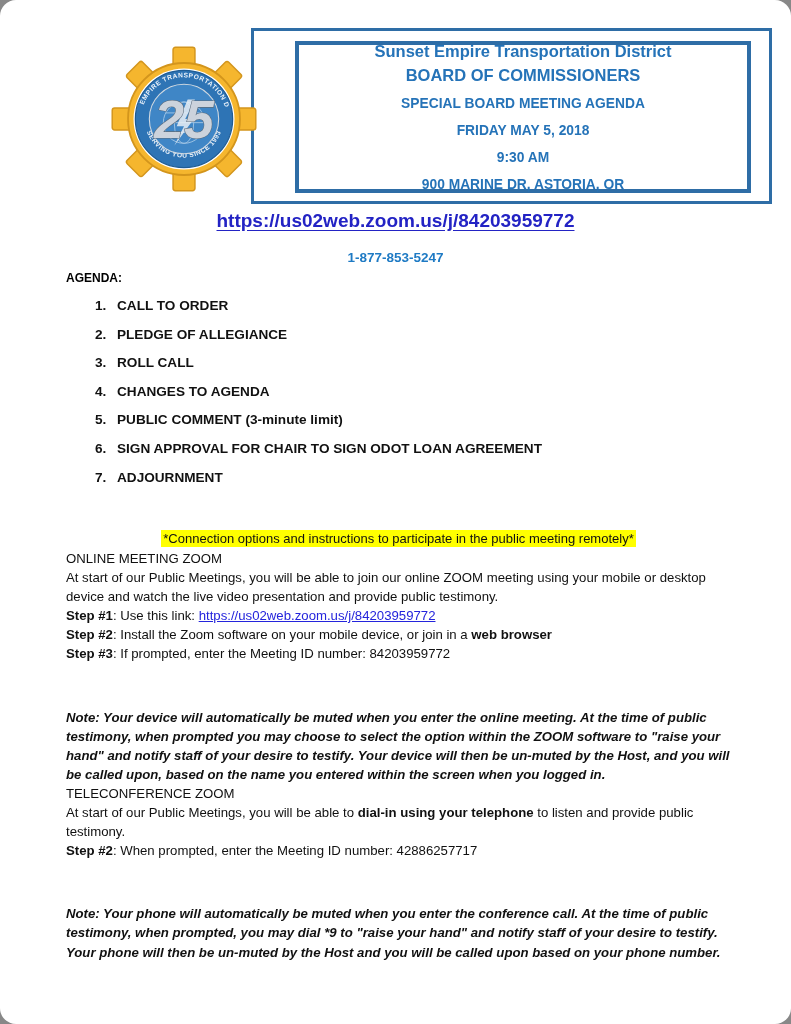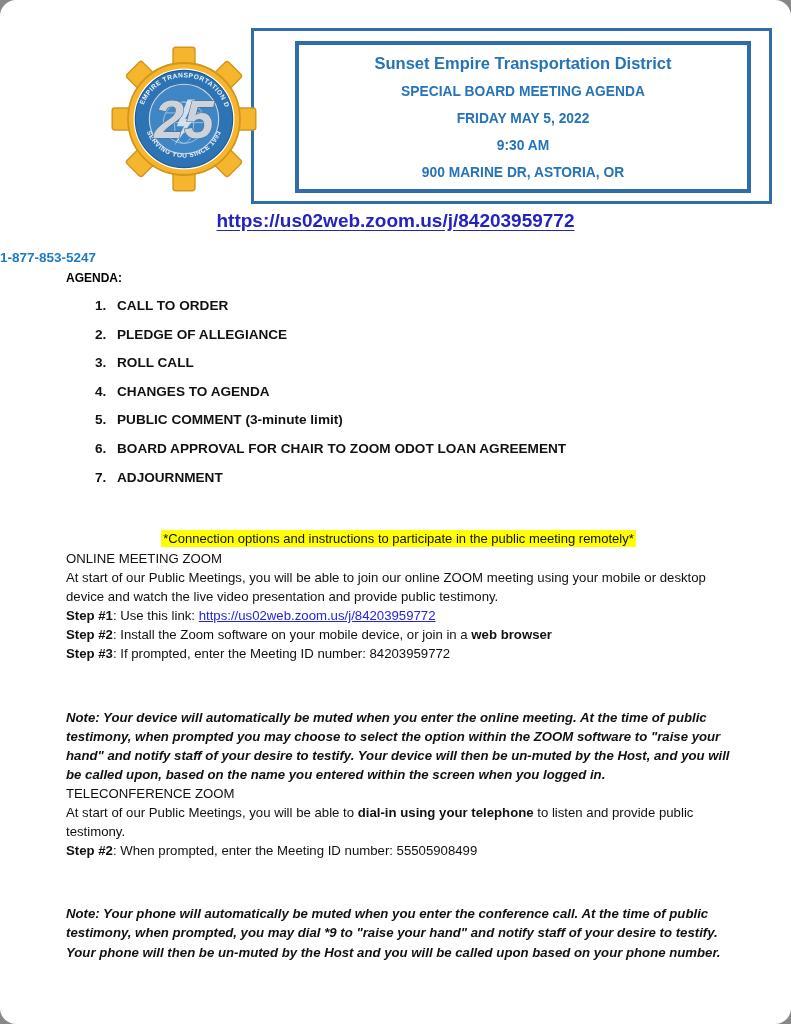--- a/index.html
+++ b/index.html
@@ -14,21 +14,21 @@
   .inner-box{position:absolute;left:295px;top:41px;width:448px;height:144px;border:4px solid #2e6da6;background:#fff;
     display:flex;flex-direction:column;justify-content:center;align-items:center;gap:4px;text-align:center;}
   .inner-box .hl{color:#2573b8;font-weight:bold;}
   .inner-box .lg{font-size:16.5px;line-height:20px;}
   .inner-box .md{font-size:13.8px;line-height:17px;margin-top:6px;}
   
   .logo{position:absolute;left:110px;top:46px;width:148px;height:146px;}
   
   .big-link{position:absolute;left:0;top:210px;width:791px;text-align:center;}
   .big-link a{color:#2323c4;font-size:19px;font-weight:bold;text-decoration:underline;text-underline-offset:3px;}
-  .big-phone{position:absolute;left:0;top:250px;width:791px;color:#1e7ac4;font-size:13.5px;font-weight:bold;}
+  .big-phone{position:absolute;left:0;top:250px;width:791px;text-align:center;color:#1e7ac4;font-size:13.5px;font-weight:bold;}
   
   .agenda{position:absolute;left:66px;top:271px;width:660px;}
   .agenda-heading{font-weight:bold;font-size:12px;color:#000;}
   .agenda-list{margin:14px 0 0 0;padding:0;list-style:none;}
   .agenda-item{display:flex;font-size:13.6px;font-weight:600;color:#111;margin-bottom:15px;line-height:13.6px;}
   .agenda-item .num{width:22px;margin-left:29px;flex:0 0 auto;}
   
   .lower{position:absolute;left:66px;top:531px;width:665px;}
   .hl-line{text-align:center;font-size:13px;margin-bottom:3px;}
   .hl-line span{background:#ffff00;color:#111;padding:1px 2px;}
@@ -39,22 +39,23 @@
   a.lnk{color:#2424dc;text-decoration:underline;font-weight:normal;}
 </style>
 </head>
 <body>
 
 <div class="page">
 
   <div class="outer-box"></div>
   <div class="inner-box" id="header-box">
       <div class="hl lg">Sunset Empire Transportation District</div>
+      <div class="hl lg">BOARD OF COMMISSIONERS</div>
       <div class="hl md">SPECIAL BOARD MEETING AGENDA</div>
-      <div class="hl md">FRIDAY MAY 5, 2022</div>
+      <div class="hl md">FRIDAY MAY 5, 2018</div>
       <div class="hl md">9:30 AM</div>
       <div class="hl md">900 MARINE DR, ASTORIA, OR</div>
     </div>
 
   <div class="logo">
     <svg viewBox="0 0 120 120" width="148" height="146">
       <g>
         <g id="teeth">
             <rect x="51" y="1" width="18" height="24" rx="2" fill="#f5b62e" stroke="#d3951c" stroke-width="1.2" transform="rotate(0 60 60)"></rect>
             <rect x="51" y="1" width="18" height="24" rx="2" fill="#f5b62e" stroke="#d3951c" stroke-width="1.2" transform="rotate(45 60 60)"></rect>
@@ -113,21 +114,21 @@
         <li class="agenda-item">
           <span class="num">4.</span>
           <span>CHANGES TO AGENDA</span>
         </li>
         <li class="agenda-item">
           <span class="num">5.</span>
           <span>PUBLIC COMMENT (3-minute limit)</span>
         </li>
         <li class="agenda-item">
           <span class="num">6.</span>
-          <span>BOARD APPROVAL FOR CHAIR TO ZOOM ODOT LOAN AGREEMENT</span>
+          <span>SIGN APPROVAL FOR CHAIR TO SIGN ODOT LOAN AGREEMENT</span>
         </li>
         <li class="agenda-item">
           <span class="num">7.</span>
           <span>ADJOURNMENT</span>
         </li>
       </ol>
   </div>
 
   <div class="lower">
     <div class="hl-line">
@@ -135,18 +136,18 @@
     </div>
     <div class="body-text" id="body-paragraphs">
         <div class="para"><span>ONLINE MEETING ZOOM</span></div>
         <div class="para"><span>At start of our Public Meetings, you will be able to join our online ZOOM meeting using your mobile or desktop device and watch the live video presentation and provide public testimony.</span></div>
         <div class="para"><span class="b">Step #1</span><span>: Use this link: </span><a href="#" class="lnk">https://us02web.zoom.us/j/84203959772</a></div>
         <div class="para"><span class="b">Step #2</span><span>: Install the Zoom software on your mobile device, or join in a </span><span class="b">web browser</span></div>
         <div class="para"><span class="b">Step #3</span><span>: If prompted, enter the Meeting ID number: 84203959772</span></div>
         <div class="para note"><span>Note: Your device will automatically be muted when you enter the online meeting. At the time of public testimony, when prompted you may choose to select the option within the ZOOM software to "raise your hand" and notify staff of your desire to testify. Your device will then be un-muted by the Host, and you will be called upon, based on the name you entered within the screen when you logged in.</span></div>
         <div class="para"><span>TELECONFERENCE ZOOM</span></div>
         <div class="para"><span>At start of our Public Meetings, you will be able to </span><span class="b">dial-in using your telephone</span><span> to listen and provide public testimony.</span></div>
-        <div class="para"><span class="b">Step #2</span><span>: When prompted, enter the Meeting ID number: 55505908499</span></div>
+        <div class="para"><span class="b">Step #2</span><span>: When prompted, enter the Meeting ID number: 42886257717</span></div>
         <div class="para note"><span>Note: Your phone will automatically be muted when you enter the conference call. At the time of public testimony, when prompted, you may dial *9 to "raise your hand" and notify staff of your desire to testify.  Your phone will then be un-muted by the Host and you will be called upon based on your phone number.</span></div>
       </div>
   </div>
 
 </div>
 
 </body></html>

